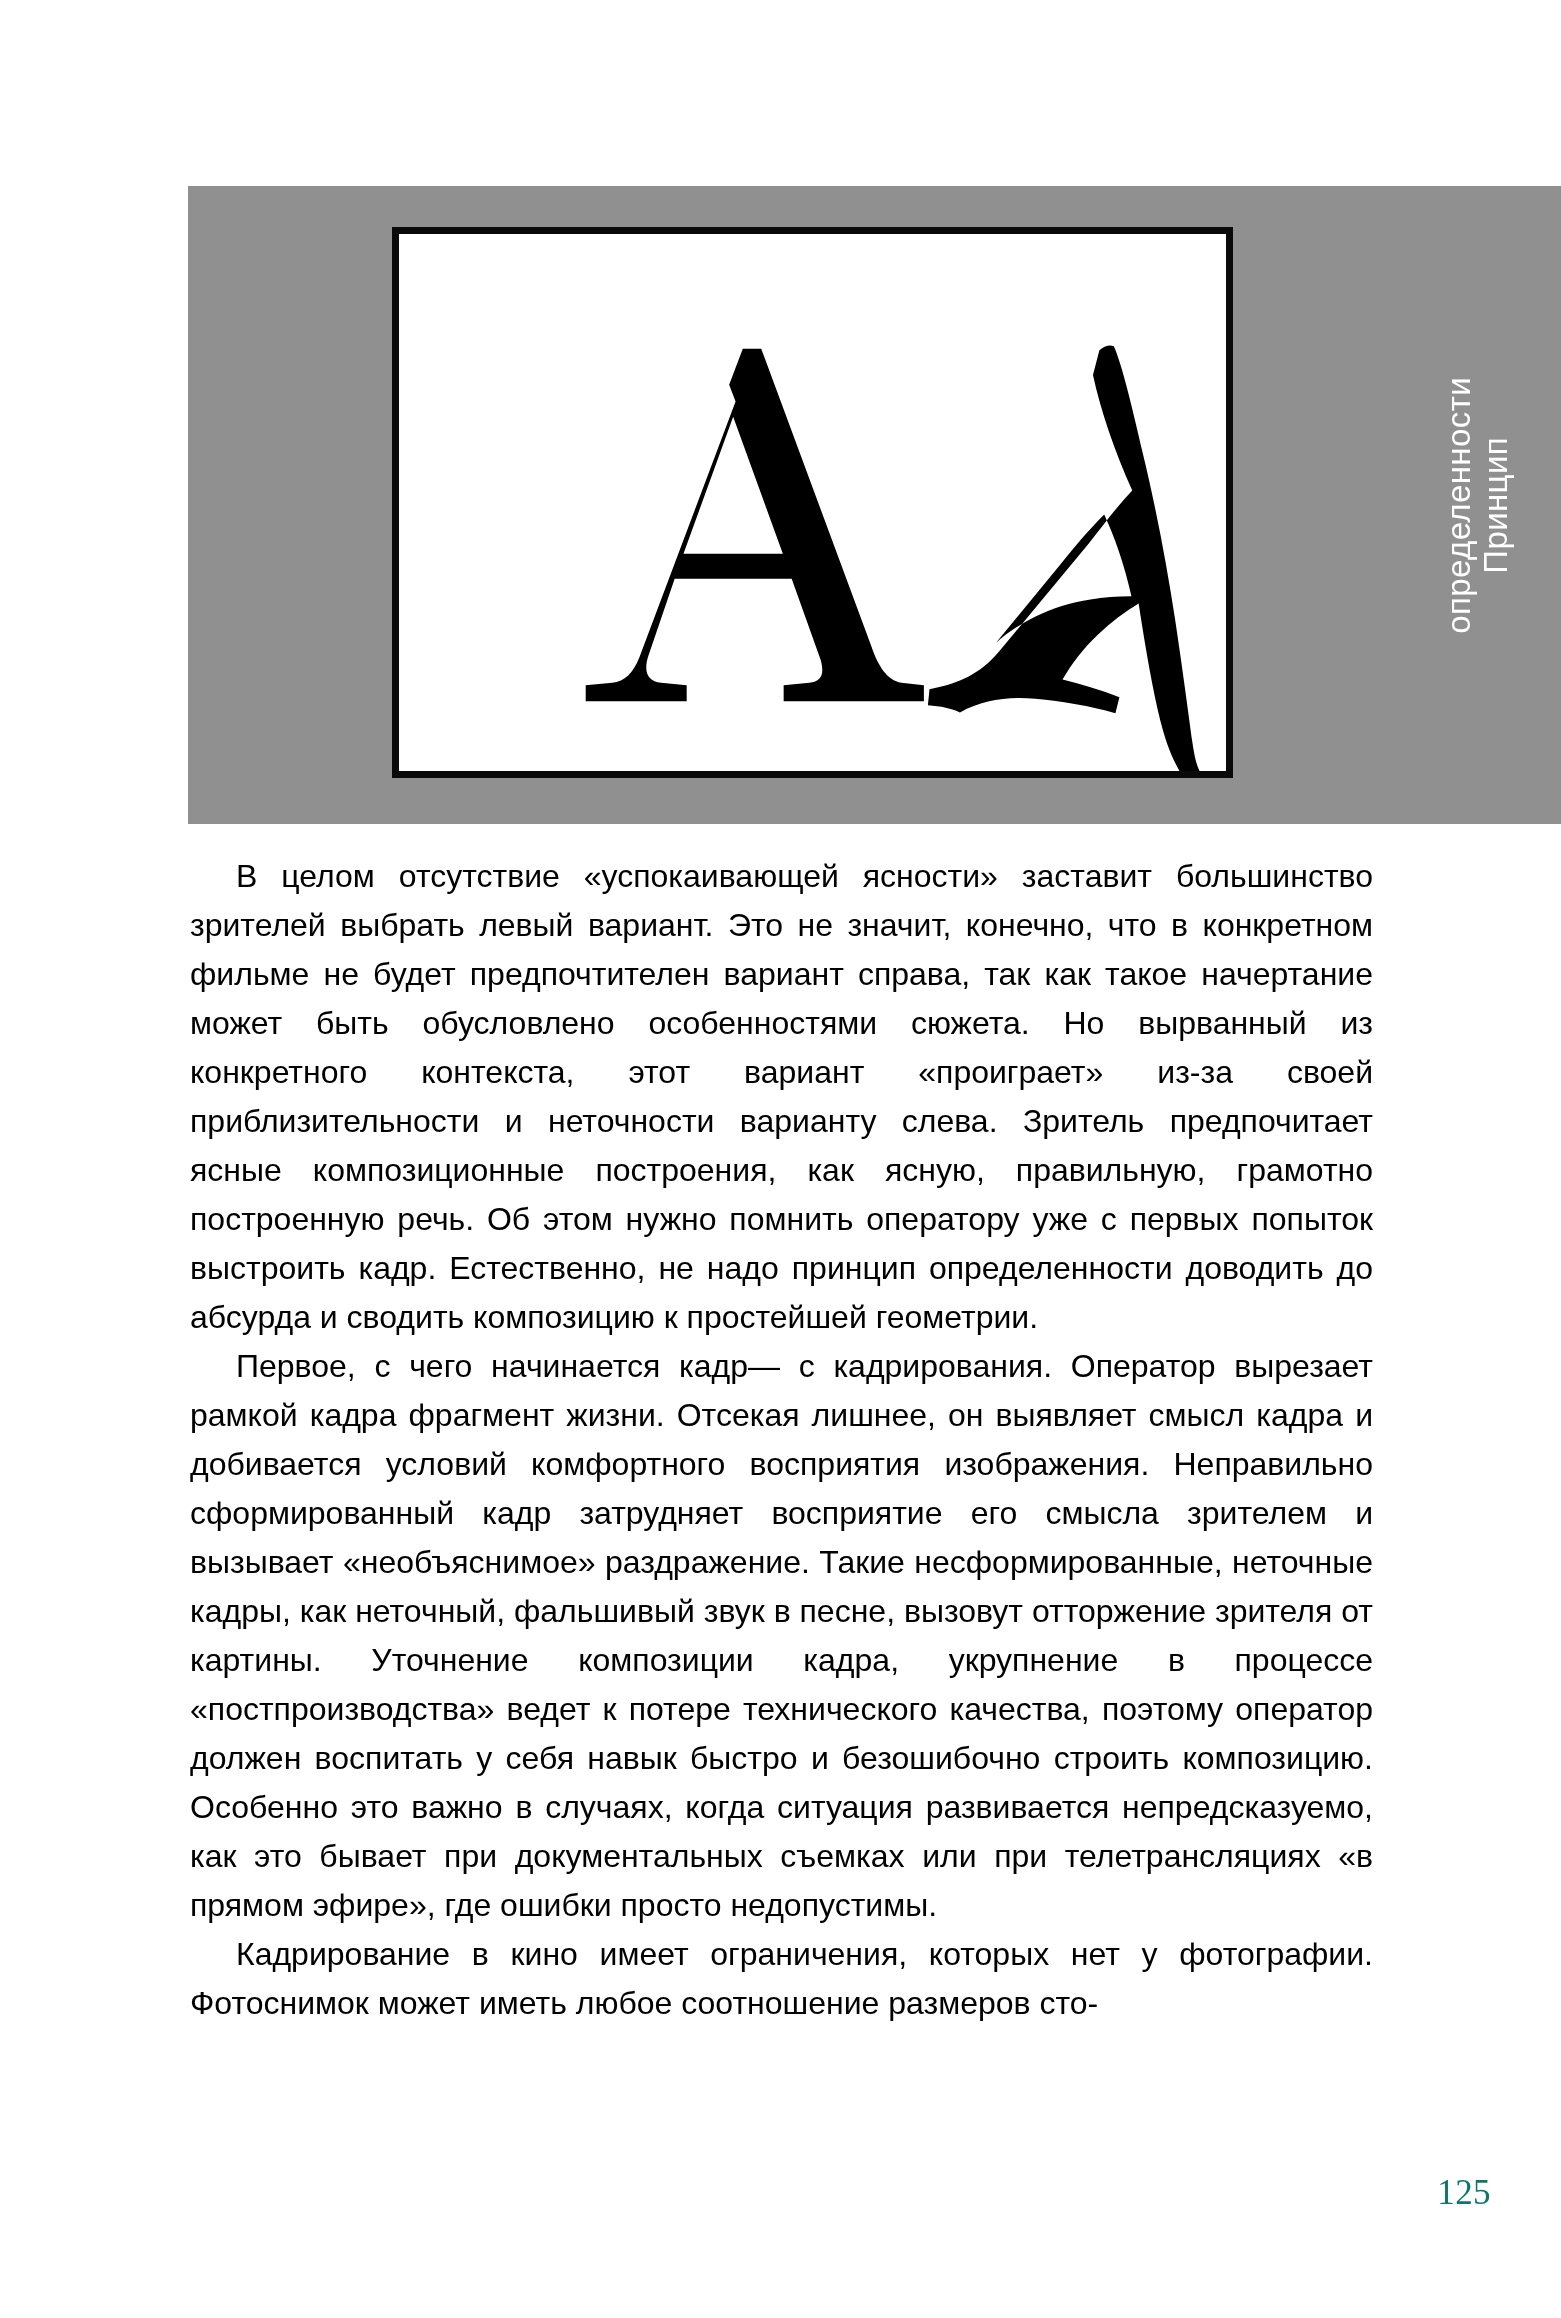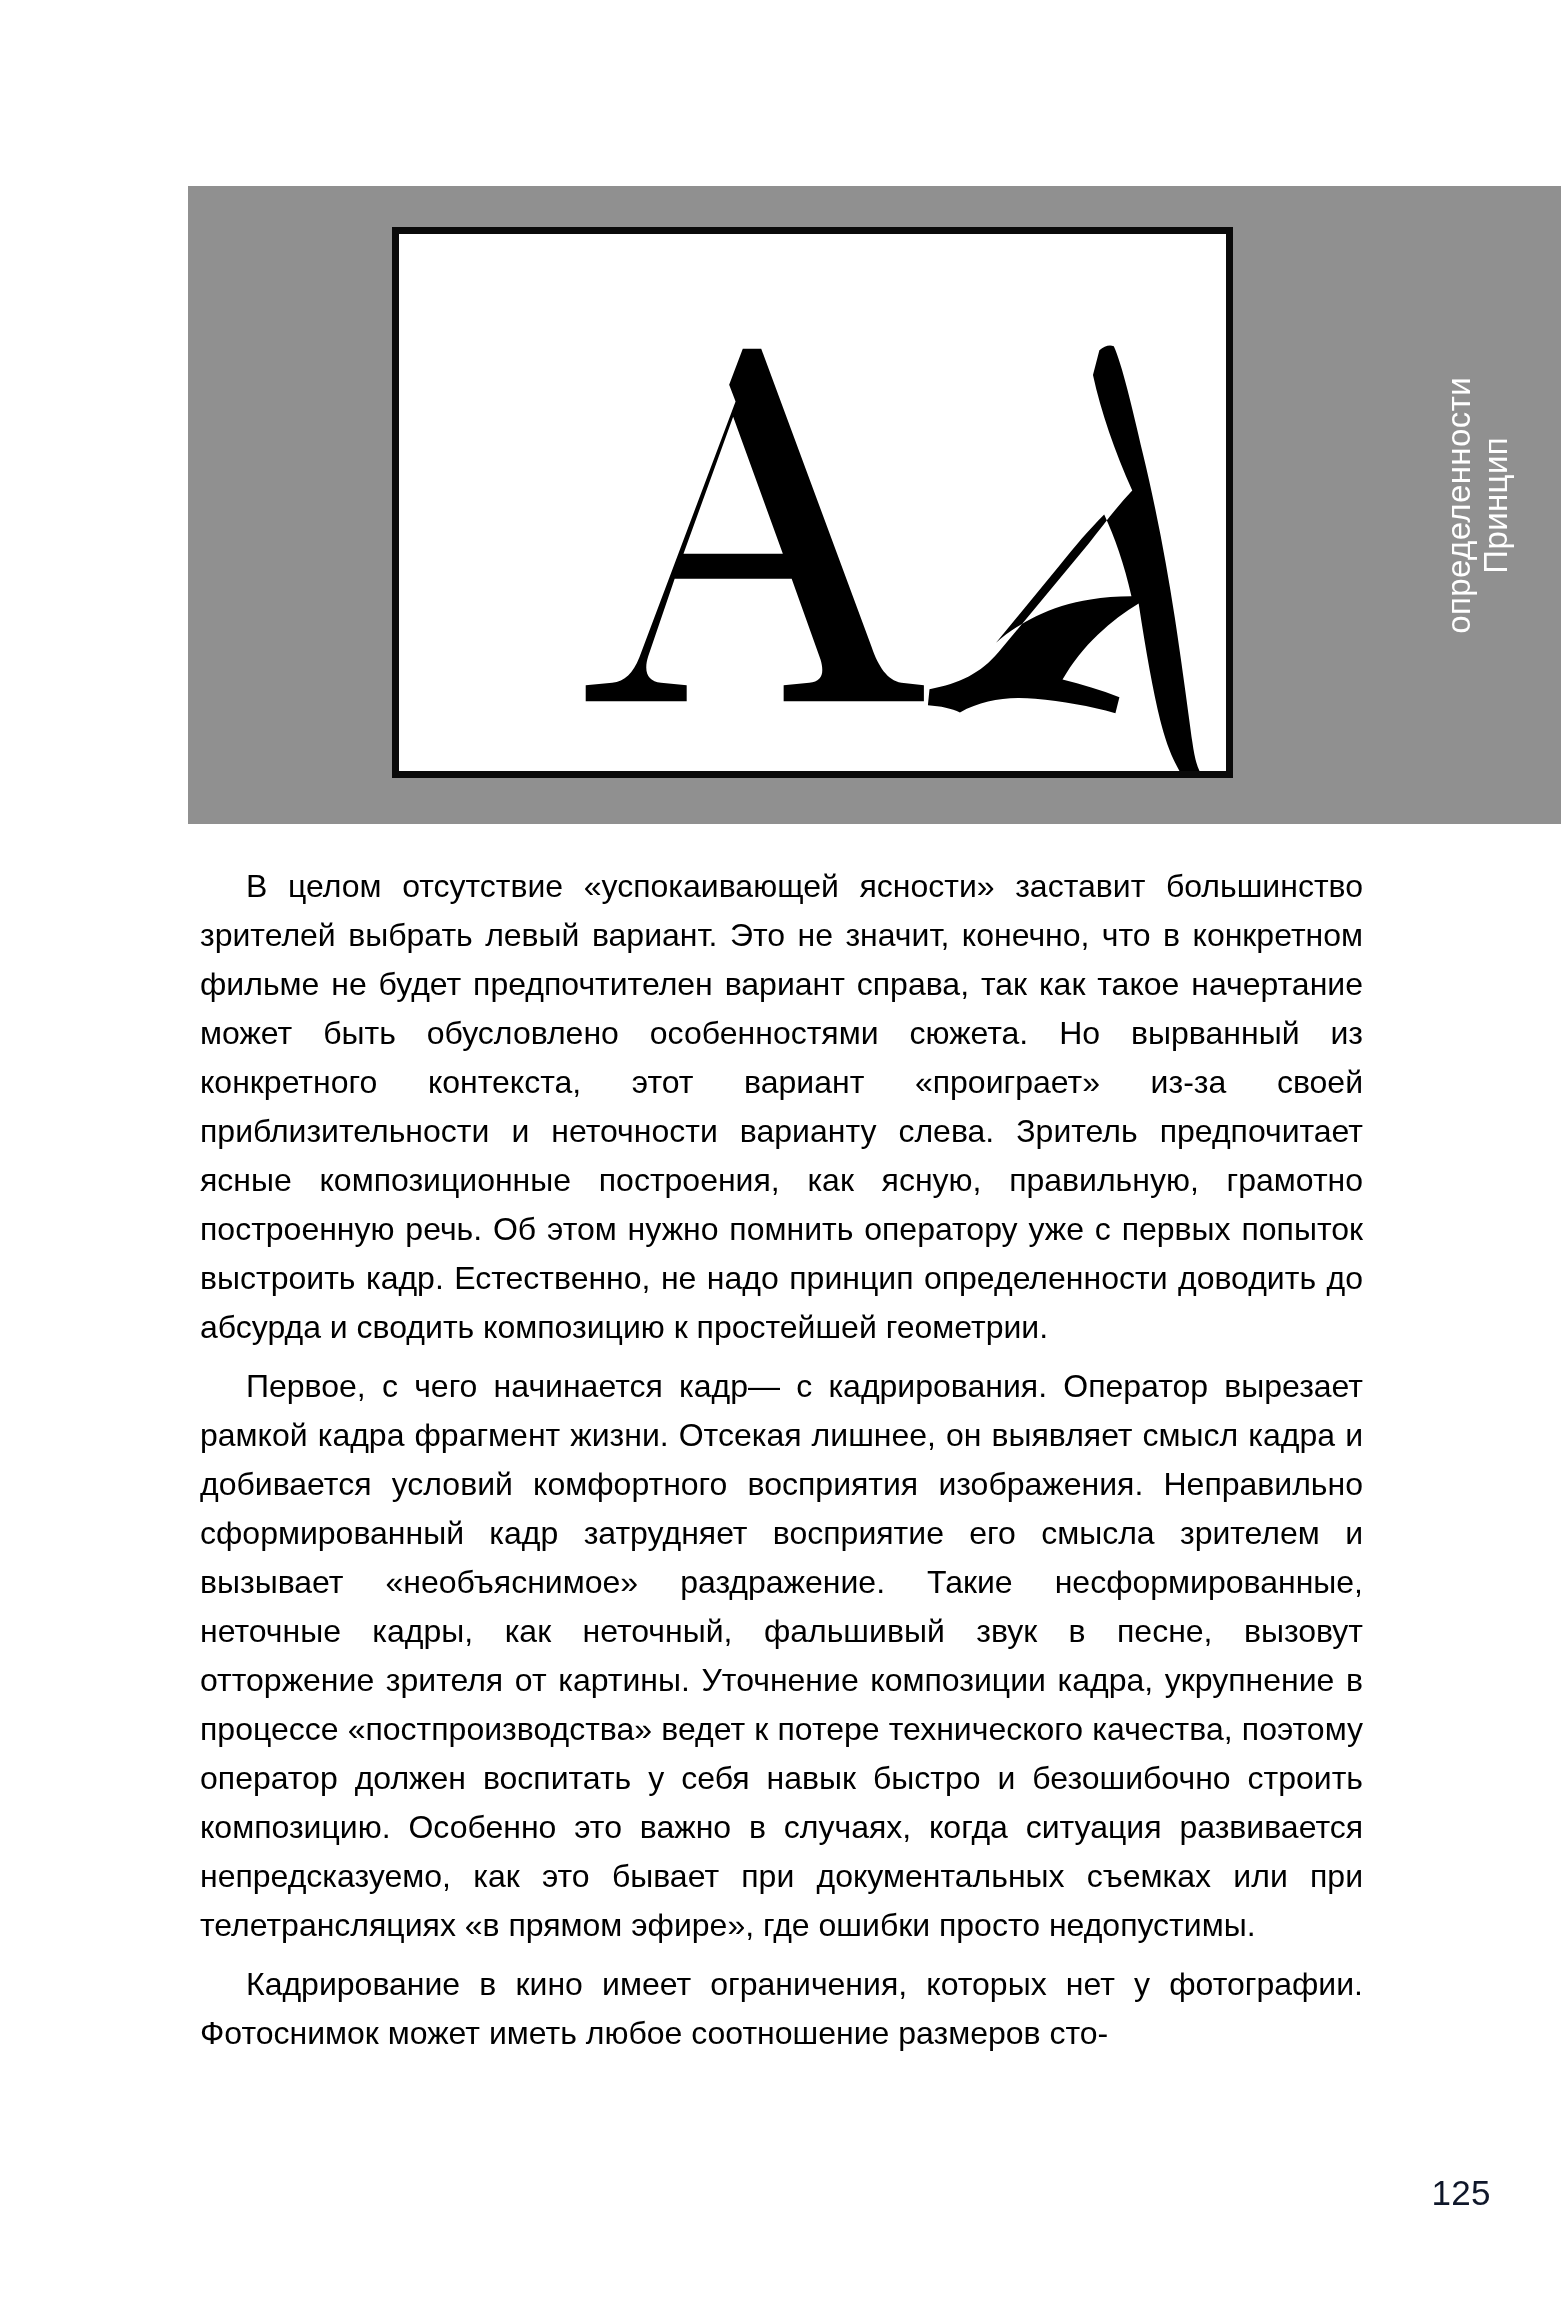--- a/index.html
+++ b/index.html
@@ -86,21 +86,21 @@
 
   
   .body-column {
     position: absolute;
     left: 190px;
     top: 852px;
     width: 1183px;
   }
 
   .body-paragraph {
-    margin: 10px;
+    margin: 0;
     text-align: justify;
     text-justify: inter-word;
     font-family: "Liberation Sans", sans-serif;
     font-size: 32px;
     line-height: 49px;
     color: #000000;
     text-indent: 46px;
     hyphens: manual;
     word-spacing: 0px;
   }
@@ -110,23 +110,23 @@
   .body-paragraph b,
   .body-paragraph strong {
     font-weight: 400;
   }
 
   
   .folio {
     position: absolute;
     right: 71px;
     bottom: 106px;
-    font-family: Liberation Sans, sans-serif;
+    font-family: Liberation Serif, serif;
     font-size: 35px;
-    color: #0f172a;
+    color: #0f766e;
     letter-spacing: 0.4px;
   }
 </style>
 </head>
 <body>
 
 <div class="page">
 
   <div class="figure-block">
 

